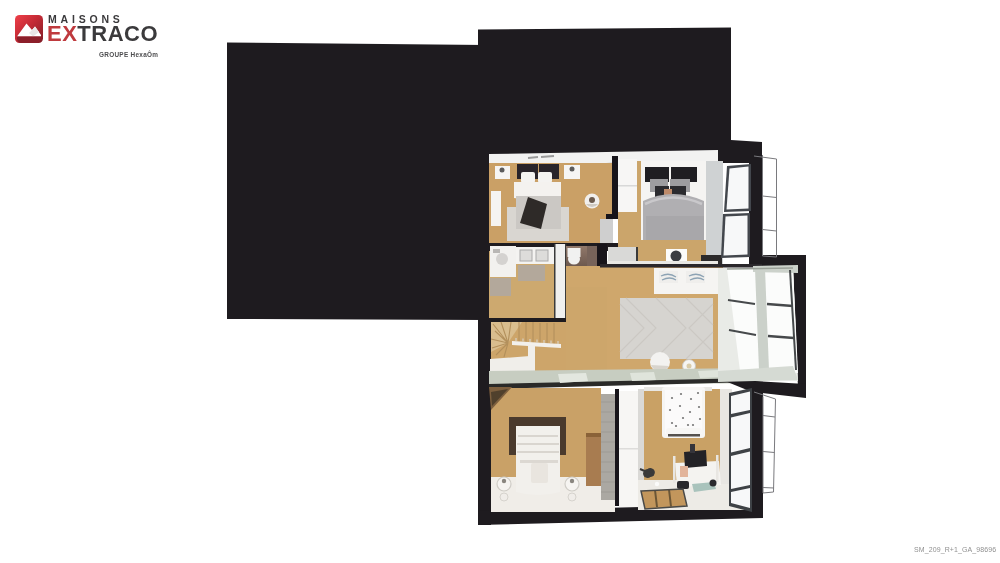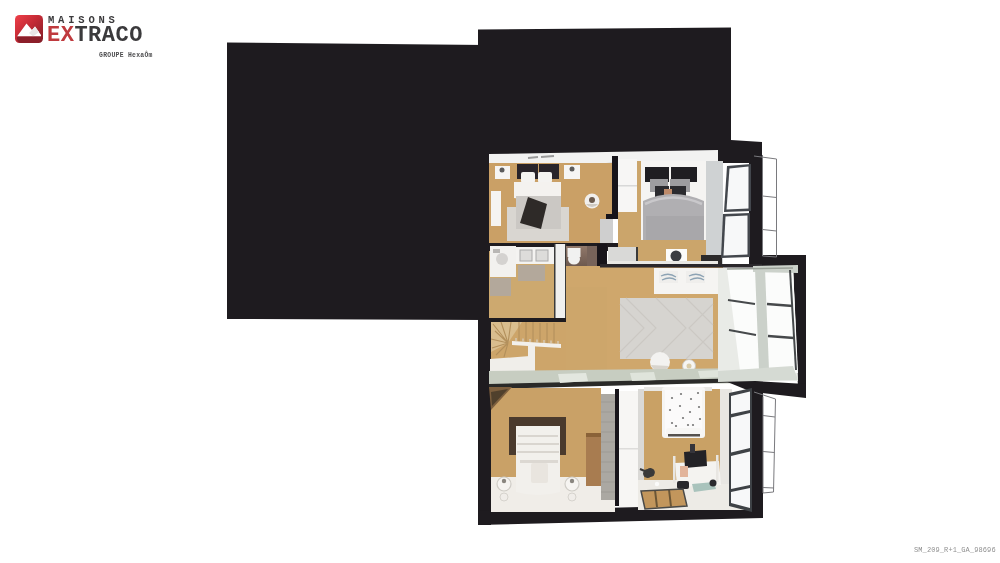--- a/index.html
+++ b/index.html
@@ -1,16 +1,16 @@
 <!DOCTYPE html>
 <html><head>
 <meta charset="utf-8">
 <style>
 html,body{margin:0;padding:0;background:#ffffff;width:1000px;height:563px;overflow:hidden;}
-#page{position:relative;width:792px;height:563px;font-family:Liberation Mono, monospace;}
+#page{position:relative;width:792px;height:563px;font-family:Liberation Sans, sans-serif;}
 svg{position:absolute;top:0;left:0;}
 </style>
 </head>
 <body>
 <div id="page">
 <svg width="1000" height="563" viewBox="0 0 1000 563">
 <defs>
 <linearGradient id="logored" x1="0" y1="0" x2="1" y2="1">
 <stop offset="0" stop-color="#ef4049"></stop>
           <stop offset="0.45" stop-color="#c42a35"></stop>

